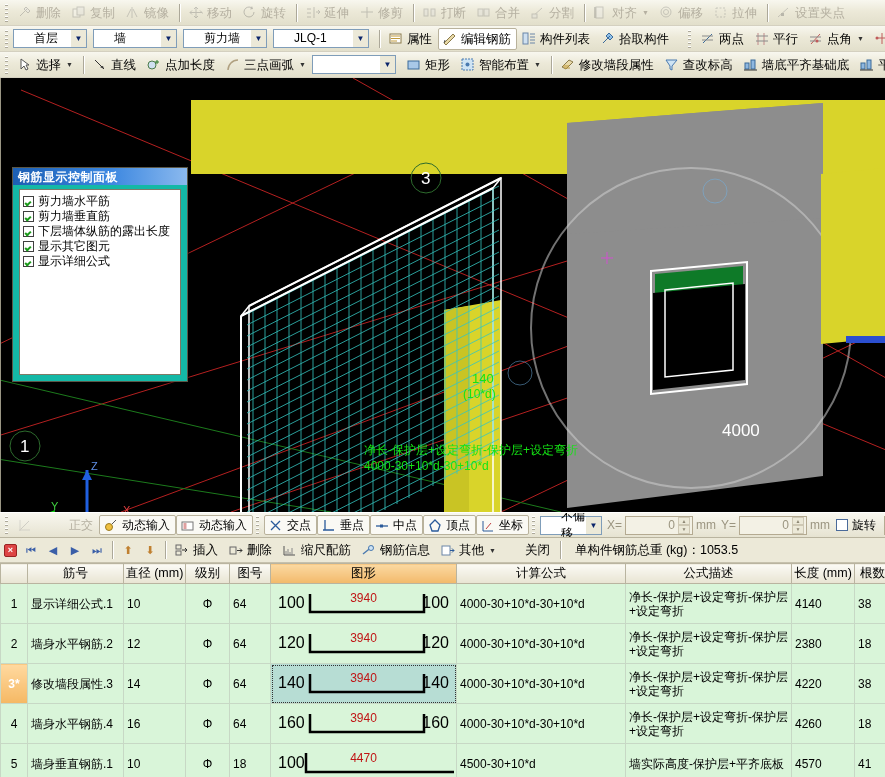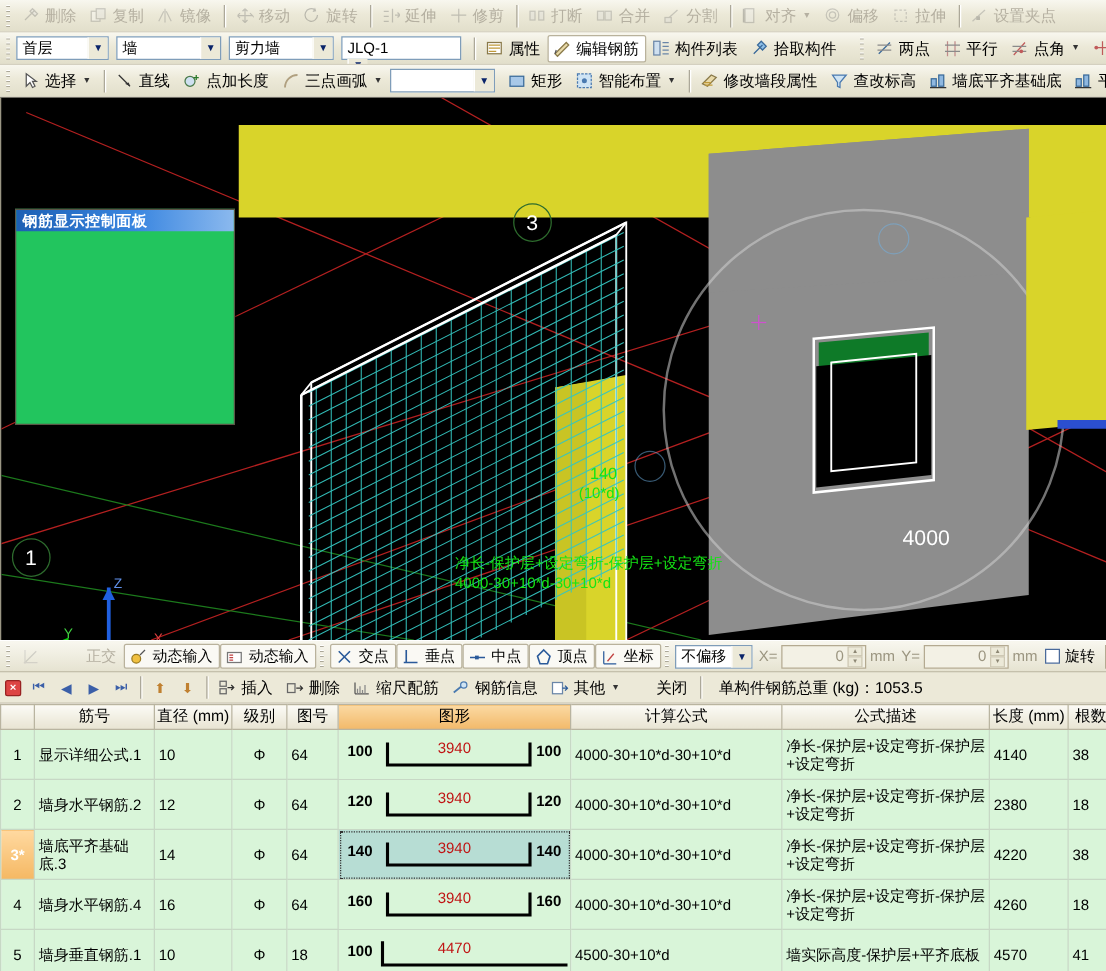--- a/index.html
+++ b/index.html
@@ -33,38 +33,38 @@
   .caret { font-size: 7px; margin-left: 2px; color: #333; }
   .tbitem.dis .caret { color: #b5b0a1; }
 
   
   .ic { width: 16px; height: 15px; position: relative; flex: 0 0 auto; display:inline-block;}
   .ic svg { display: block; }
   .dis .ic { opacity: .32; filter: grayscale(1); }
 
   
   .combo { height: 19px; border: 1px solid #7f9db9; background: #fff; display: flex;
-           align-items: flex-start; padding: 0 0 0 4px; font-size: 12px; flex: 0 0 auto; }
+           align-items: center; padding: 0 0 0 20px; font-size: 12px; flex: 0 0 auto; }
   .combo .txt { flex: 1; line-height: 17px; }
   .combo .arrow { width: 16px; height: 17px; background: #ece9d8; border-left: 1px solid #fff;
     display: flex; align-items: center; justify-content: center; color: #0a246a; font-size: 8px; }
   .spin { height: 19px; border: 1px solid #b4aa91; background: #f3f1e5; display:flex; align-items:center;
           padding: 0 2px; color: #9b9580; font-size: 12px; justify-content: flex-end; flex:0 0 auto;}
   .spinbtns { width: 12px; height: 17px; display:flex; flex-direction:column; margin-left:3px;}
   .spinbtns div { flex:1; background:#ece9d8; border:1px solid #cec8b4; font-size:5px;
                   display:flex; align-items:center; justify-content:center; color:#8d8774;}
 
   
   #viewport { position: relative; background: #000; overflow: hidden; flex: 0 0 auto;
               border-left: 1px solid #9a9684; }
   #viewport svg { position: absolute; top: 0; left: 0; }
 
   
-  #ctrlpanel { position: absolute; left: 11px; top: 89px; width: 176px; height: 173px;
-               background: #22c55e; border: 1px solid #5b5747;
+  #ctrlpanel { position: absolute; left: 11px; top: 89px; width: 176px; height: 215px;
+               background: #14b8a6; border: 1px solid #5b5747;
                box-shadow: 1px 1px 2px rgba(0,0,0,.6); }
   #ctrlpanel .cp-title { height: 17px;
      background: linear-gradient(to right,#1c5fb4 0%,#3a86e0 55%,#8bb9ee 100%);
      color: #fff; font-weight: bold; font-size: 12px; padding: 1px 0 0 5px;
      letter-spacing: .5px; }
   #ctrlpanel .cp-body { position:absolute; left:6px; right:6px; top:21px; bottom:6px;
      background: #fff; border: 1px solid #7f7a66; padding: 4px 3px; }
   .cbrow { display: flex; align-items: center; gap: 4px; height: 15px; font-size: 12px; color:#000;}
   .cbx { width: 11px; height: 11px; border: 1px solid #404040; background: #fff;
          position: relative; flex: 0 0 auto; }
@@ -100,21 +100,21 @@
   table.grid th.hl { background: linear-gradient(to bottom,#fbd9a2,#f2b96a); }
   table.grid td { border: 1px solid #c7d8c5; font-size: 12px; background: #d9f5d9;
      height: 39px; padding: 1px 3px; vertical-align: middle; color:#000; }
   td.rownum { background: linear-gradient(to bottom,#fbfaf5,#ece8d6); text-align: center;
      border-right: 1px solid #b9b4a0; }
   td.rownum.sel { background: linear-gradient(to bottom,#ffd9a0,#f5b863); color:#fff; font-weight:bold;}
   td.name { border-right: 2px solid #000; }
   td.shape { padding: 0; position: relative; background: #d9f5d9; }
   td.shape.sel { background: #b7ddd4; outline: 1px dotted #333; outline-offset: -2px; }
   .shapebox { position: relative; width: 100%; height: 37px; }
-  .shape-end { position: absolute; font-size: 12px; top: 9px; font-weight: bold; }
+  .shape-end { position: absolute; font-size: 16px; top: 9px; }
   .shape-mid { position: absolute; width: 100%; text-align: center; top: 6px;
                color: #c01414; font-size: 12px; }
   .wrap2 { line-height: 14px; }
 </style>
 </head>
 <body>
 
 <div id="app">
 
   <div class="tbrow" id="tb-edit">
@@ -257,21 +257,21 @@
       <div class="combo" style="width: 84px;">
         <span class="txt">墙</span>
         <span class="arrow">▼</span>
       </div>
       <span style="width: 6px; flex: 0 0 auto;"></span>
       <div class="combo" style="width: 84px;">
         <span class="txt">剪力墙</span>
         <span class="arrow">▼</span>
       </div>
       <span style="width: 6px; flex: 0 0 auto;"></span>
-      <div class="combo" style="width: 96px; flex-direction: column;">
+      <div class="combo" style="width: 96px;">
         <span class="txt">JLQ-1</span>
         <span class="arrow">▼</span>
       </div>
       <span style="width: 6px; flex: 0 0 auto;"></span>
       <span class="sep"></span>
       <div class="tbitem">
         <span class="ic">
           <svg width="15" height="15" viewBox="0 0 15 15" stroke-width="1" fill="none">
             <rect x="2" y="3" width="11" height="9" fill="#fff" stroke="#8a7a4a"></rect>
             <path d="M3 5 h9 M3 7.5 h9 M3 10 h6" stroke="#c09a3a"></path>
@@ -604,20 +604,42 @@
       <text x="462" y="320" fill="#14e414" font-size="12" font-family="Liberation Sans, sans-serif">(10*d)</text>
 
       <text x="721" y="358" fill="#ffffff" font-size="17" font-family="Liberation Sans, sans-serif">4000</text>
 
       <text x="363" y="376" fill="#14e414" font-size="12" font-family="Liberation Sans, sans-serif">净长-保护层+设定弯折-保护层+设定弯折</text>
       <text x="363" y="392" fill="#14e414" font-size="12" font-family="Liberation Sans, sans-serif">4000-30+10*d-30+10*d</text>
     </svg>
 
     <div id="ctrlpanel">
       <div class="cp-title">钢筋显示控制面板</div>
+      <div class="cp-body" id="cp-list">
+          <div class="cbrow">
+            <span class="cbx"></span>
+            <span>剪力墙水平筋</span>
+          </div>
+          <div class="cbrow">
+            <span class="cbx"></span>
+            <span>剪力墙垂直筋</span>
+          </div>
+          <div class="cbrow">
+            <span class="cbx"></span>
+            <span>下层墙体纵筋的露出长度</span>
+          </div>
+          <div class="cbrow">
+            <span class="cbx"></span>
+            <span>显示其它图元</span>
+          </div>
+          <div class="cbrow">
+            <span class="cbx"></span>
+            <span>显示详细公式</span>
+          </div>
+        </div>
     </div>
   </div>
 
   <div class="statbar" id="statbar">
     <span class="grip"></span>
   <div class="statbtn flat dis">
         <span class="ic">
           <svg width="15" height="15" viewBox="0 0 15 15" stroke-width="1" fill="none">
             <path d="M3 12 L12 3" stroke="#a08a6a"></path>
             <path d="M2 12 h11 M3 2 v11" stroke="#b0a088"></path>
@@ -863,21 +885,21 @@
             <td>4000-30+10*d-30+10*d</td>
             <td>
               <div class="wrap2">净长-保护层+设定弯折-保护层+设定弯折</div>
             </td>
             <td>2380</td>
             <td>18</td>
           </tr>
           <tr>
             <td class="rownum sel">3*</td>
             <td class="name">
-              <div class="wrap2">墙底平齐基础底.3</div>
+              <div class="wrap2">修改墙段属性.3</div>
             </td>
             <td>14</td>
             <td style="text-align: center;">Φ</td>
             <td>64</td>
             <td class="shape sel">
               <div class="shapebox">
                 <span class="shape-end" style="left:4px">140</span>
                 <span class="shape-end" style="right:4px">140</span>
                 <svg width="186" height="37" style="position:absolute;left:0;top:0">
                   <path d="M36 9 v18 h114 v-18" stroke="#000" stroke-width="2.5" fill="none"></path>

